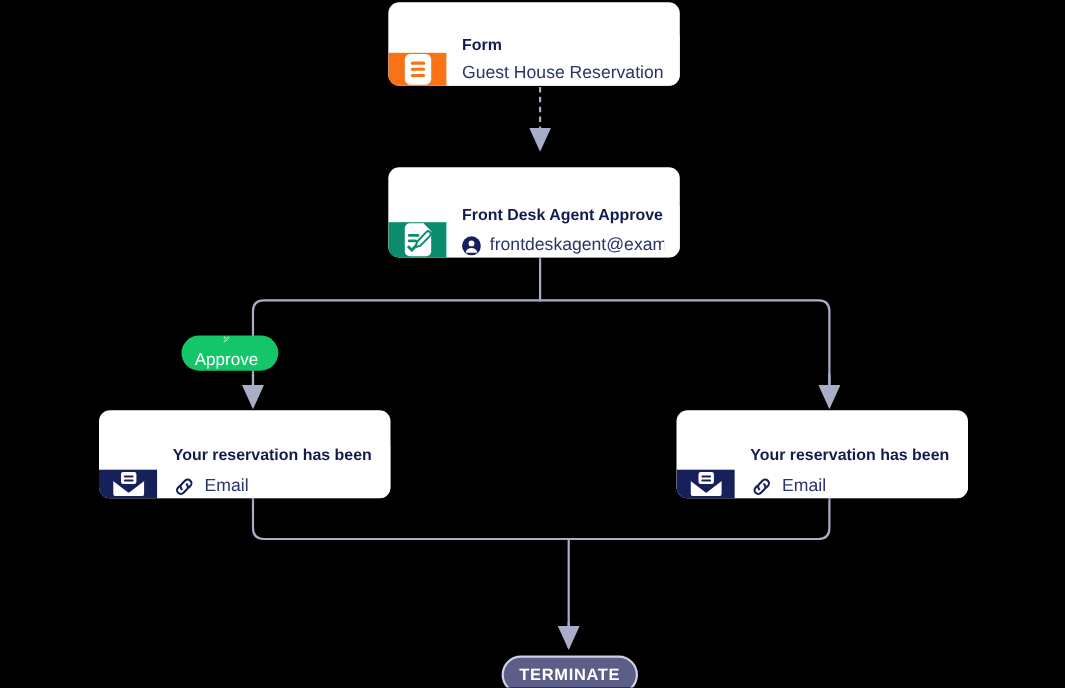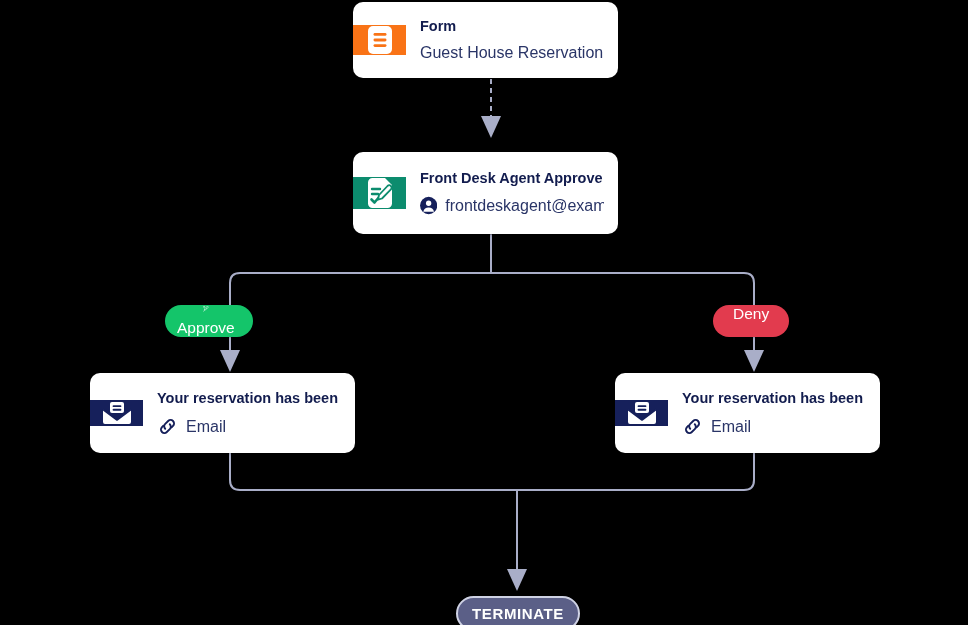--- a/index.html
+++ b/index.html
@@ -29,21 +29,21 @@
     top: 0;
     width: 968px;
     height: 625px;
     pointer-events: none;
   }
 
   
   .node-card {
     position: absolute;
     display: flex;
-    align-items: center;
+    align-items: flex-end;
     border-radius: 10px;
     overflow: hidden;
     background: #ffffff;
     box-shadow: 0 1px 3px rgba(0,0,0,0.25);
   }
   .node-icon {
     flex: 0 0 auto;
     display: flex;
     align-items: center;
     justify-content: center;
@@ -226,23 +226,20 @@
   <div class="branch-pill" id="pill-approve" style="--green:#14C56A;">
     <svg class="ic" width="24" height="24" viewBox="0 0 24 24">
       <path d="M5.5 4.2 v4.2 M3.4 6.3 h4.2" stroke="#ffffff" stroke-width="1.7" stroke-linecap="round"></path>
       <path d="M16.8 3.6 l3.6 3.6 -9.1 9.1 -4.8 1.2 1.2 -4.8 z" fill="none" stroke="#ffffff" stroke-width="1.8" stroke-linejoin="round"></path>
       <circle cx="13.4" cy="10.8" r="1.5" fill="#ffffff"></circle>
       <path d="M7.3 17.7 L3.6 21.2" stroke="#ffffff" stroke-width="1.8" stroke-linecap="round"></path>
     </svg>
     <span>Approve</span>
   </div>
 
-  <div class="branch-pill" id="pill-deny" style="--red:#E23B4E;">
-    <span>Deny</span>
-  </div>
 
   <div class="node-card email-node" id="node-email-approved" style="--navy:#16205B;">
     <div class="node-icon">
       <svg class="ic" width="32" height="26" viewBox="0 0 32 26">
         <rect x="9" y="2" width="14" height="11" rx="2" fill="#ffffff"></rect>
         <rect x="11.6" y="5.2" width="8.8" height="1.9" rx="0.95" fill="#16205B"></rect>
         <rect x="11.6" y="8.8" width="8.8" height="1.9" rx="0.95" fill="#16205B"></rect>
         <path d="M2 9.5 L16 20 L30 9.5 L30 22 a2 2 0 0 1 -2 2 H4 a2 2 0 0 1 -2 -2 Z" fill="#ffffff"></path>
         <path d="M2 9.5 L16 20 L30 9.5" fill="none" stroke="#16205B" stroke-width="1.6" stroke-linejoin="round"></path>
       </svg>

